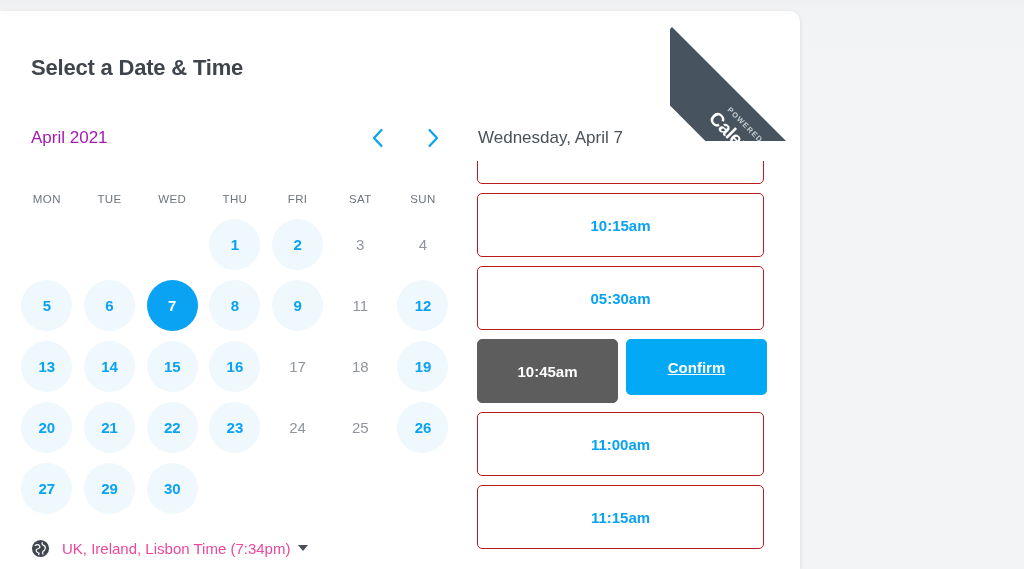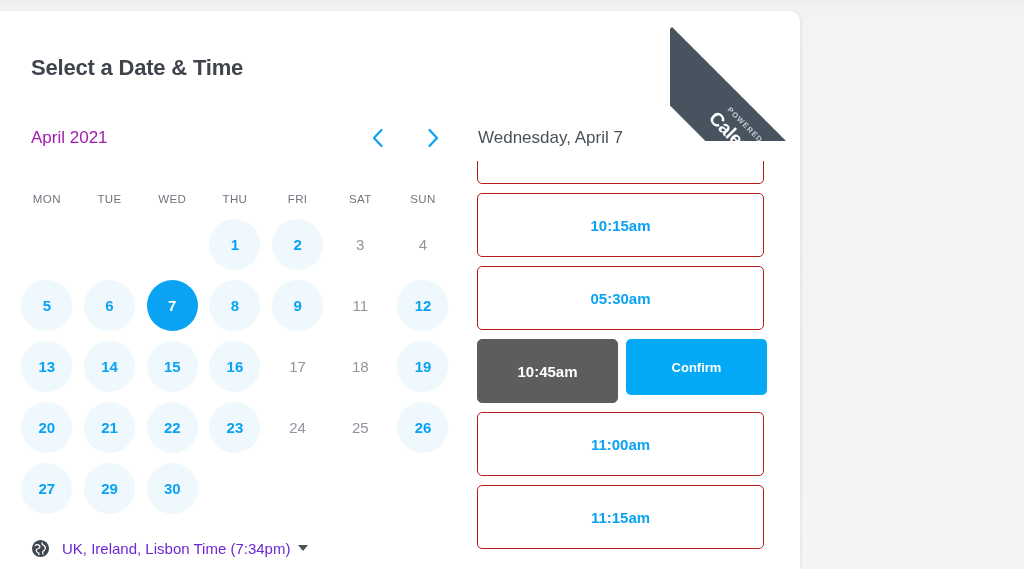--- a/index.html
+++ b/index.html
@@ -194,21 +194,21 @@
     bottom: 0px;
     height: 42px;
     display: flex;
     align-items: center;
     gap: 12px;
     cursor: pointer;
   }
   .globe-icon { display: block; }
   .tz-label {
     font-size: 15px;
-    color: #6d28d9;
+    color: #ec4899;
   }
   .tz-caret {
     width: 0; height: 0;
     border-left: 5px solid transparent;
     border-right: 5px solid transparent;
     border-top: 6px solid #4b5159;
     margin-left: -4px;
   }
 
   
@@ -264,27 +264,28 @@
     flex: 0 0 141px;
     border-radius: 5px;
   }
   .confirm-btn {
     flex: 0 0 141px;
     height: 56px;
     background: #03a9f4;
     border: none;
     border-radius: 5px;
     color: #ffffff;
-    font-size: 13px;
+    font-size: 15px;
     font-weight: 700;
     font-family: inherit;
     cursor: pointer;
     display: flex;
     align-items: center;
     justify-content: center;
+    text-decoration: underline;
   }
 </style>
 </head>
 <body>
 
 <div class="page-bg"></div>
 
 <div class="booking-card">
 
   <div class="ribbon-clip">

